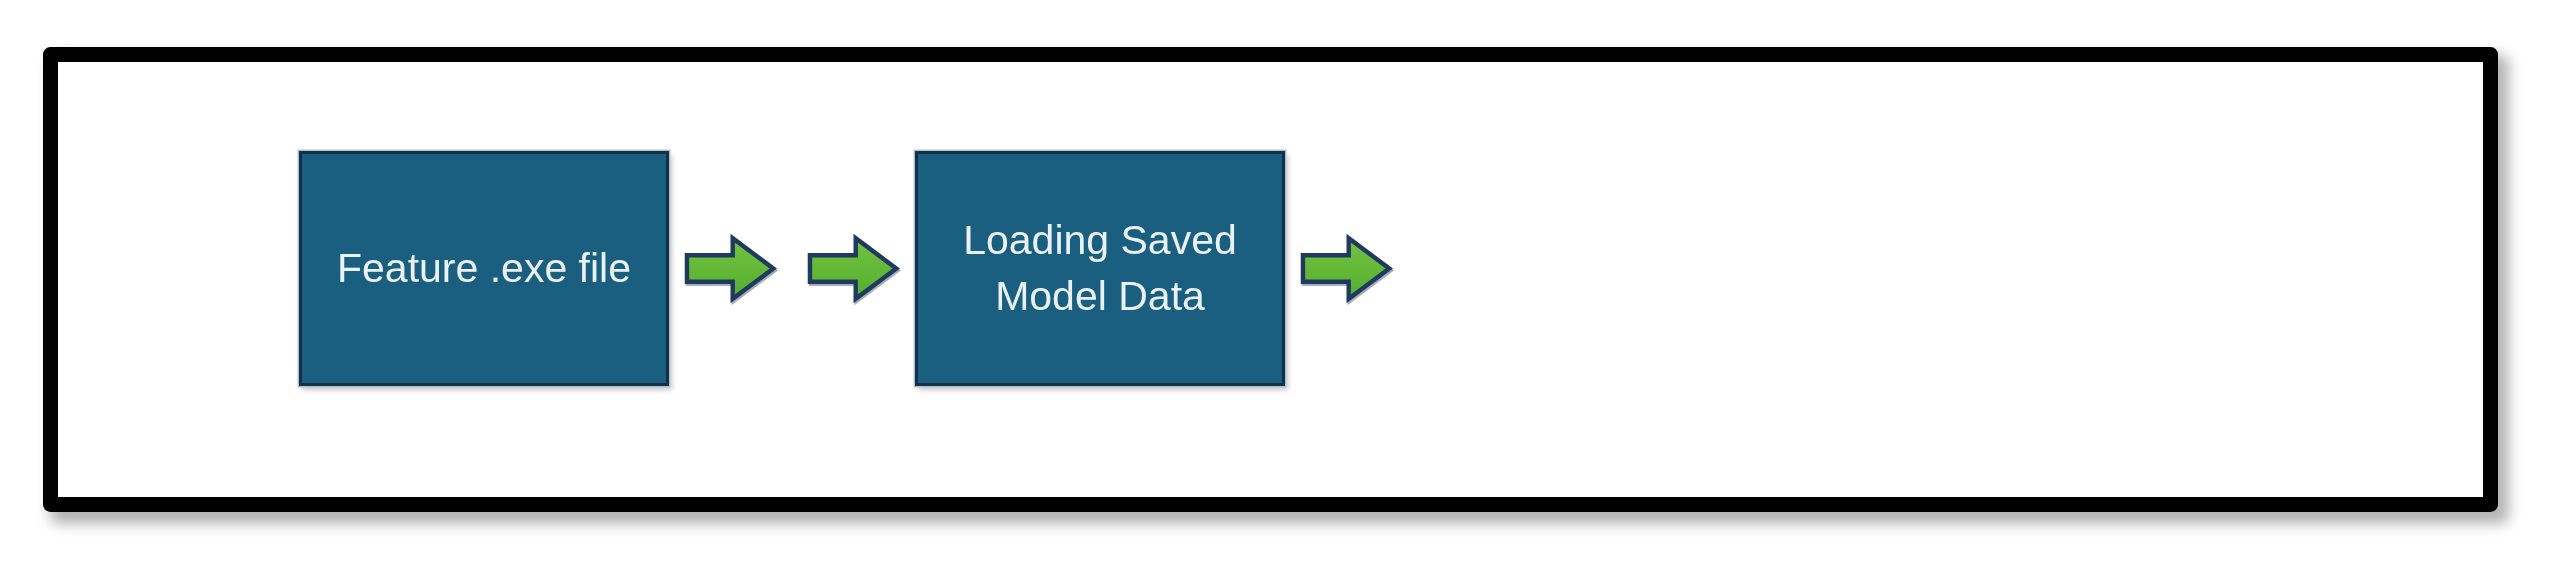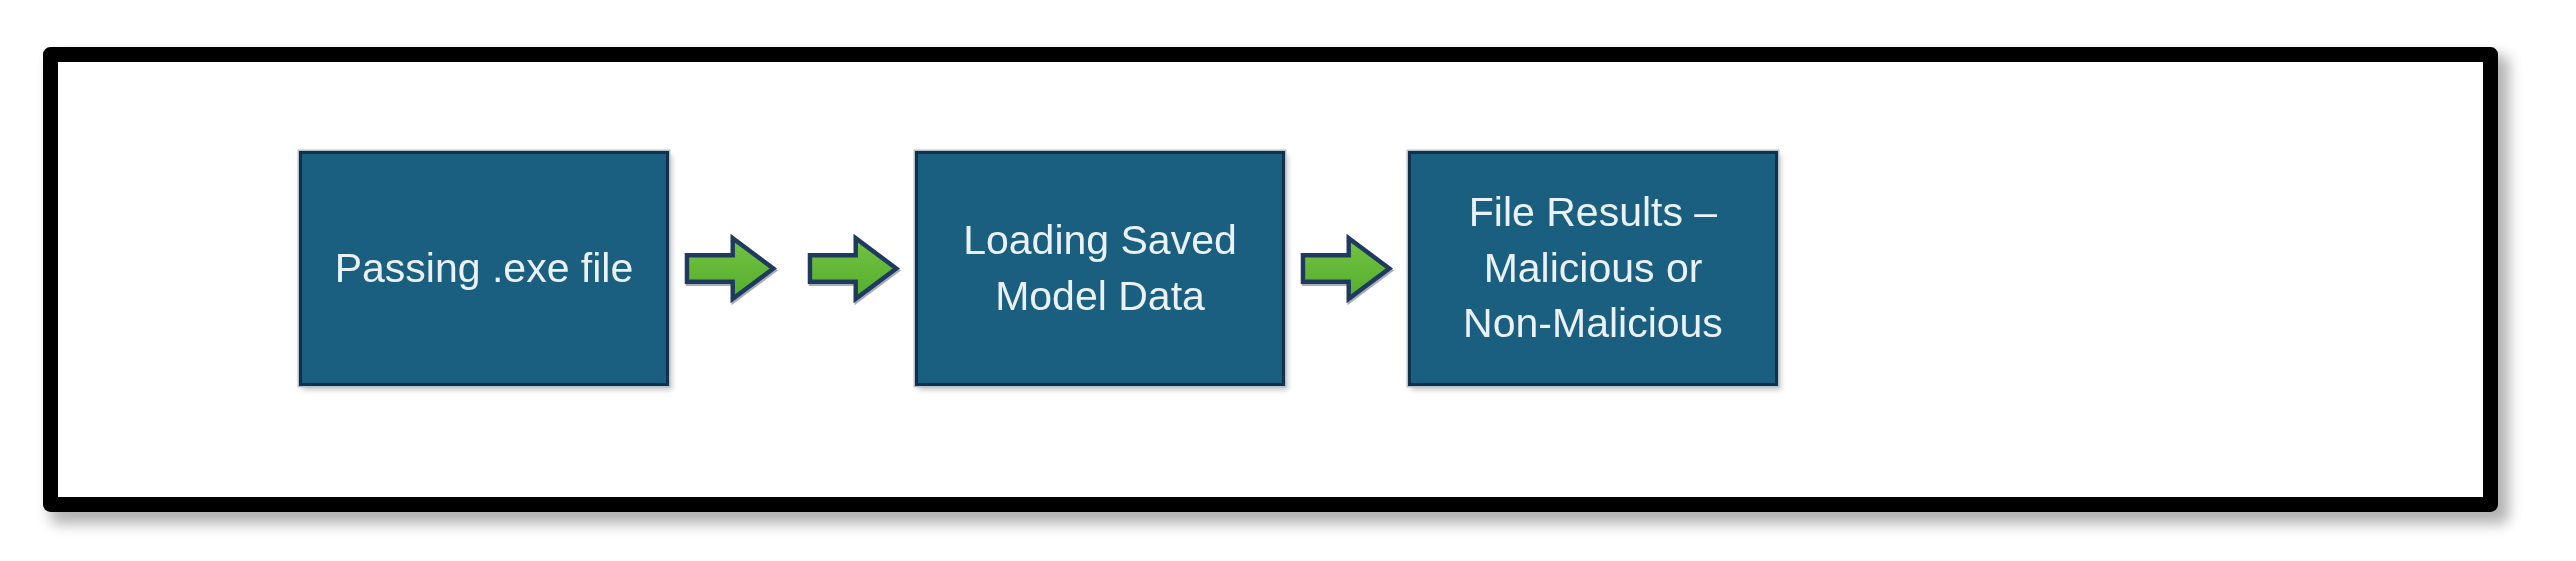--- a/index.html
+++ b/index.html
@@ -80,21 +80,21 @@
   .stop-b { stop-color: var(--arrow-fill); }
 </style>
 </head>
 <body>
 
 <div class="canvas">
   <div class="frame">
     <div class="flow">
 
       <div class="step">
-        <div class="step-label">Passing .exe file</div>
+        <div class="step-label">Feature .exe file</div>
       </div>
 
       <svg class="arrow" viewBox="0 0 126 96" aria-hidden="true">
         <defs>
           <linearGradient id="arrow-gradient" x1="0" y1="0" x2="0" y2="1">
             <stop class="stop-a" offset="0"></stop>
             <stop class="stop-b" offset="1"></stop>
           </linearGradient>
         </defs>
         <polygon points="4,30 66,30 66,7 121,48 66,89 66,66 4,66"></polygon>
@@ -107,22 +107,17 @@
 
       <div class="step">
         <div class="step-label">Loading Saved
 Model Data</div>
       </div>
 
       <svg class="arrow" viewBox="0 0 126 96" aria-hidden="true">
         <polygon points="4,30 66,30 66,7 121,48 66,89 66,66 4,66"></polygon>
       </svg>
 
-      <div class="step">
-        <div class="step-label">File Results –
-Malicious or
-Non-Malicious</div>
-      </div>
 
     </div>
   </div>
 </div>
 
 
 </body></html>

